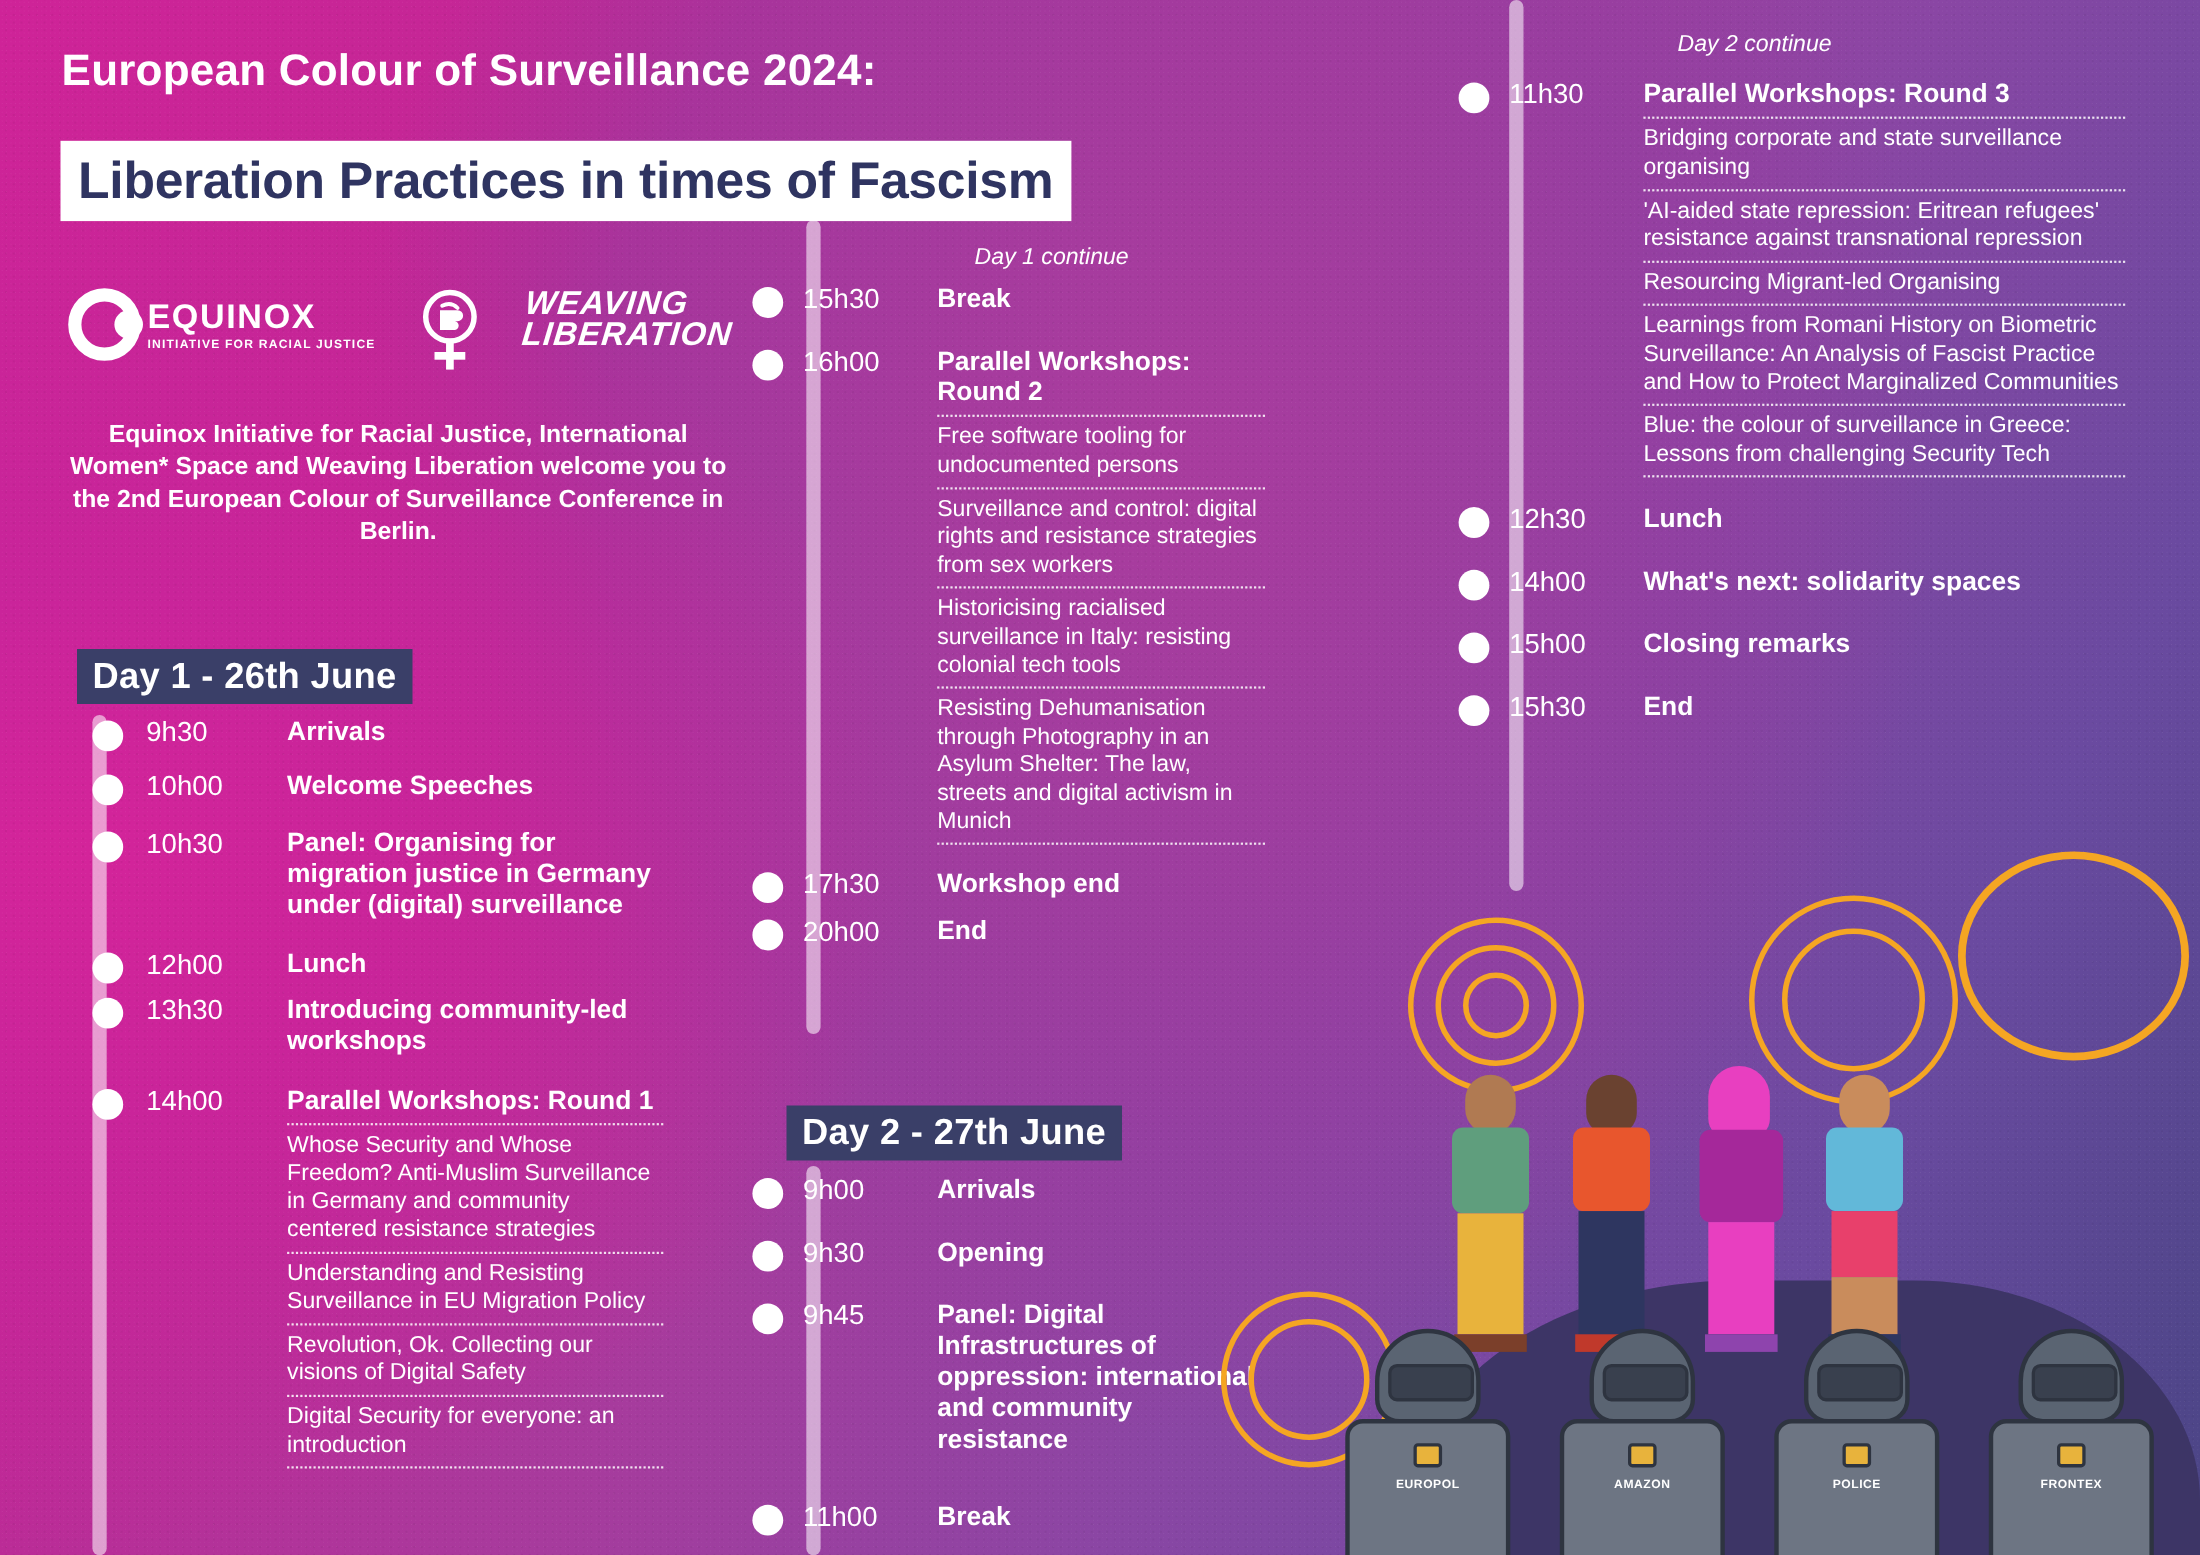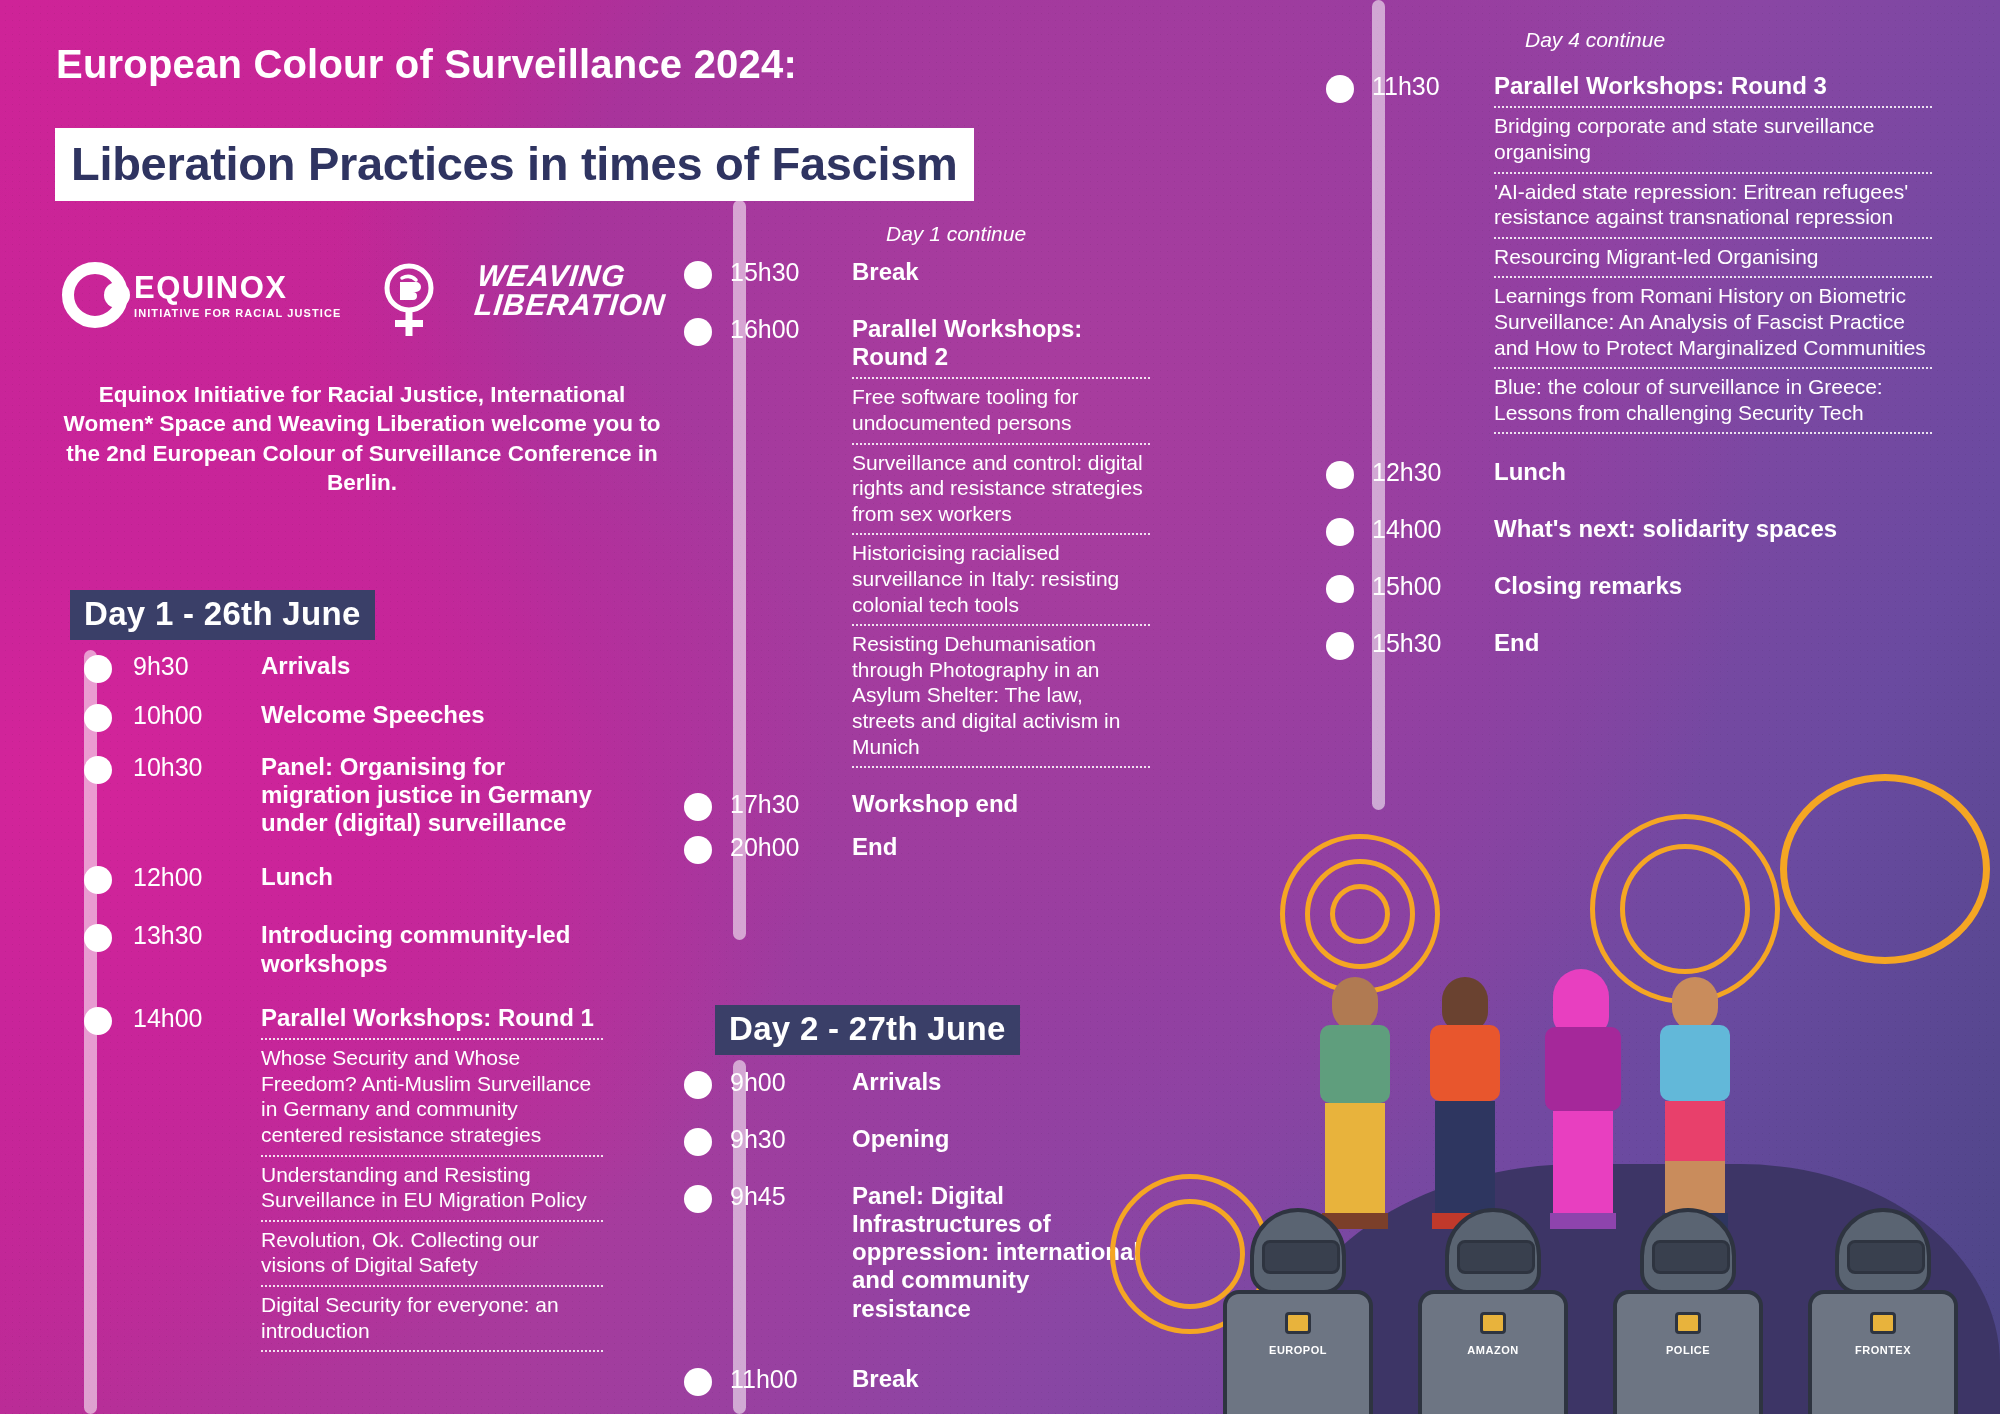--- a/index.html
+++ b/index.html
@@ -230,21 +230,21 @@
           <div class="label">Welcome Speeches</div>
         </div>
     </div>
     <div class="row" style="margin-bottom:26px">
       <div class="dot"></div>
       <div class="time">10h30</div>
       <div class="textcol" style="width:420px">
           <div class="label">Panel: Organising for migration justice in Germany under (digital) surveillance</div>
         </div>
     </div>
-    <div class="row" style="margin-bottom:29px">
+    <div class="row" style="margin-bottom:12px">
       <div class="dot"></div>
       <div class="time">12h00</div>
       <div class="textcol">
           <div class="label">Lunch</div>
         </div>
     </div>
     <div class="row" style="margin-bottom:26px">
       <div class="dot"></div>
       <div class="time">13h30</div>
       <div class="textcol" style="width:420px">
@@ -333,21 +333,21 @@
     </div>
     <div class="row">
       <div class="dot"></div>
       <div class="time">11h00</div>
       <div class="textcol">
           <div class="label">Break</div>
         </div>
     </div>
   </div>
 
-  <div class="daycont" id="day2cont-label">Day 4 continue</div>
+  <div class="daycont" id="day2cont-label">Day 2 continue</div>
 
   <div class="tl" id="tl3">
     <div class="row" style="margin-bottom:24px">
       <div class="dot"></div>
       <div class="time">11h30</div>
       <div class="textcol">
         <div class="label" style="margin-bottom:6px">Parallel Workshops: Round 3</div>
         <div class="sublist">
           <div class="subitem">Bridging corporate and state surveillance organising</div>
           <div class="subitem">'AI-aided state repression: Eritrean refugees' resistance against transnational repression</div>

